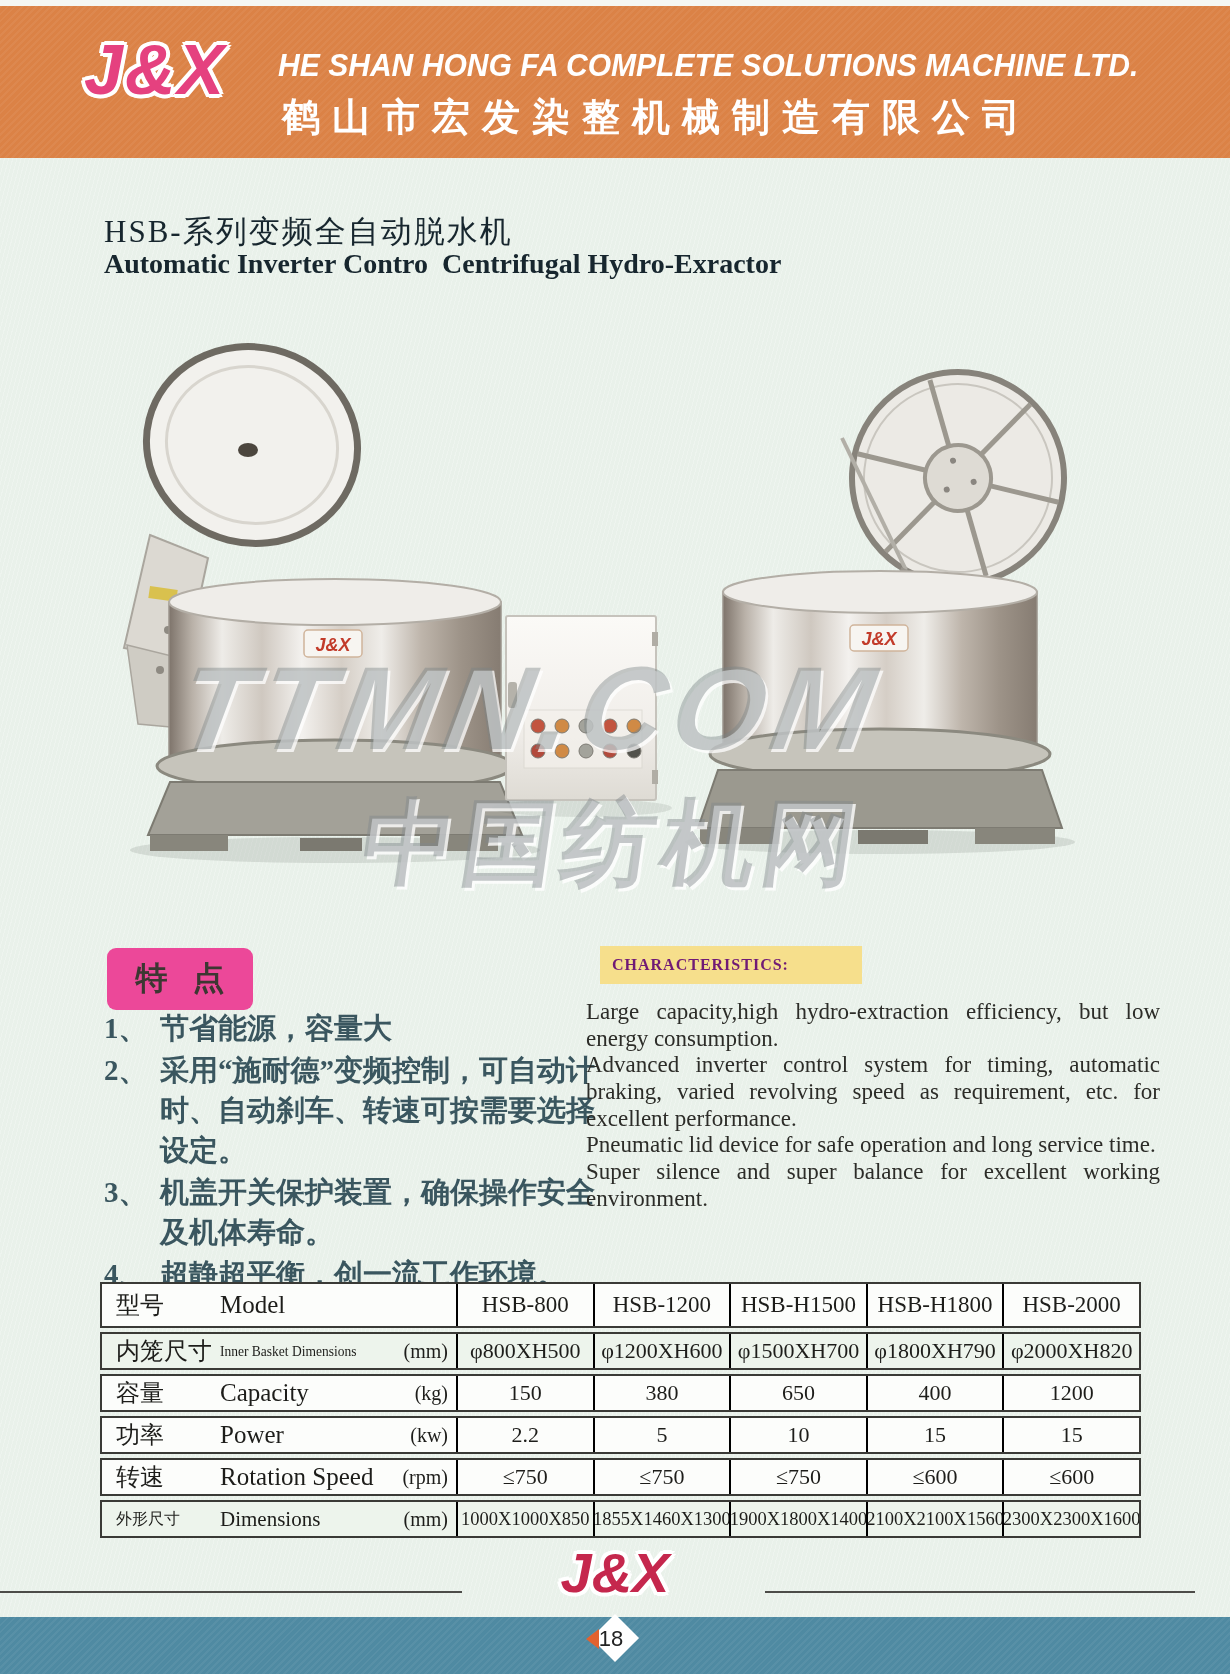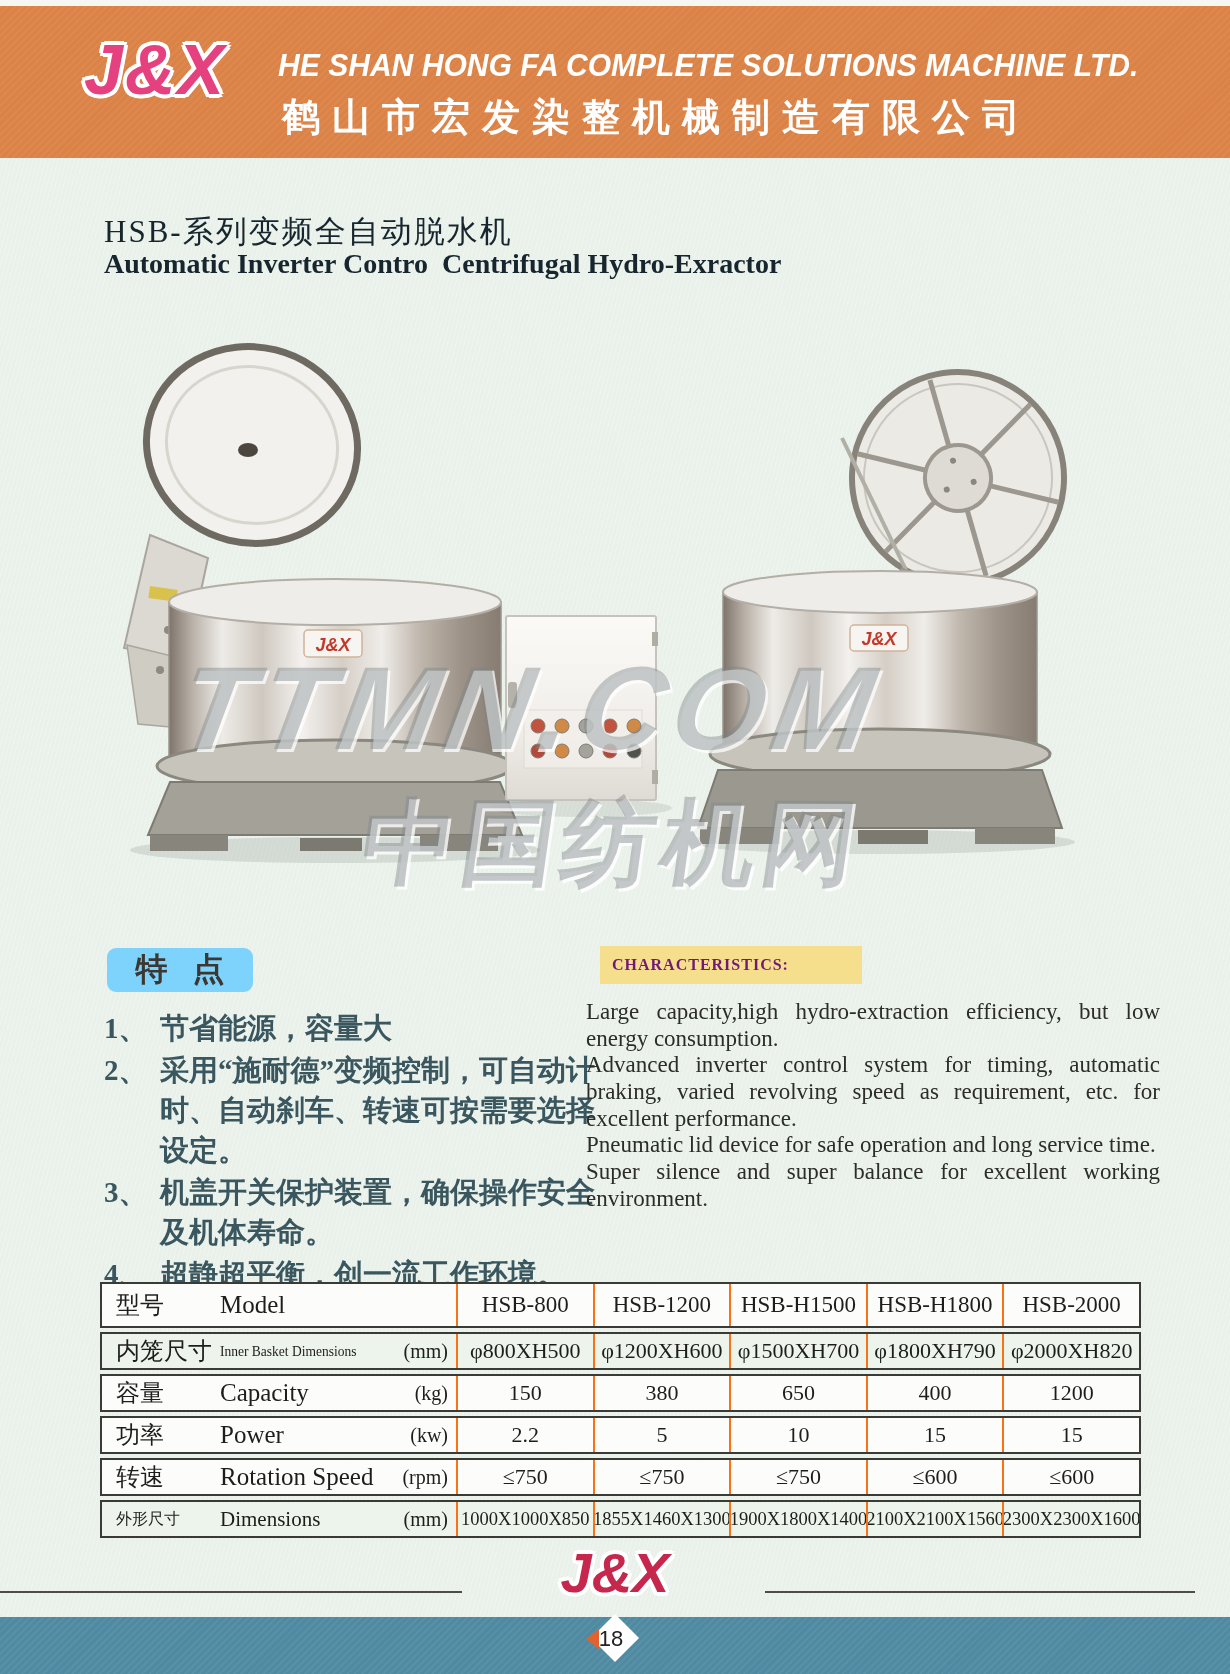--- a/index.html
+++ b/index.html
@@ -23,38 +23,38 @@
   .title-en{position:absolute;left:104px;top:248px;font-size:28px;color:#17262e;font-weight:600;white-space:pre;z-index:3;}
   
   .photo-svg{position:absolute;left:0;top:330px;width:1230px;height:548px;z-index:1;}
   .wm1{position:absolute;left:180px;top:640px;font:italic bold 118px "Liberation Sans","DejaVu Sans",sans-serif;
         color:rgba(122,130,134,.42);letter-spacing:8px;transform:skewX(-10deg);z-index:2;white-space:nowrap;
         text-shadow:3px 3px 0 rgba(255,255,255,.75);}
   .wm2{position:absolute;left:362px;top:780px;font:bold 94px "Liberation Sans","DejaVu Sans",sans-serif;
         color:rgba(128,135,139,.45);letter-spacing:6px;transform:skewX(-8deg);z-index:2;white-space:nowrap;
         text-shadow:3px 3px 0 rgba(255,255,255,.8);}
   
-  .feat-box{position:absolute;left:107px;top:948px;width:146px;height:44px;background:#7dd3fc;border-radius:9px;
+  .feat-box{position:absolute;left:107px;top:948px;width:146px;height:62px;background:#ec4899;border-radius:9px;
         display:flex;align-items:center;justify-content:center;z-index:3;}
   .feat-box span{font:bold 32px "Liberation Sans","DejaVu Sans",sans-serif;color:#3c3732;letter-spacing:8px;padding-left:8px;}
   .feat-list{position:absolute;left:104px;top:1008px;width:508px;z-index:3;}
   .feat{font-size:29px;color:#3a565f;line-height:1.38;padding-left:56px;font-weight:700;margin-bottom:2px;}
   .feat-no{display:inline-block;width:56px;margin-left:-56px;}
   
   .char-box{position:absolute;left:600px;top:946px;width:250px;height:38px;background:#f6df8c;
         display:flex;align-items:center;padding-left:12px;z-index:3;}
   .char-box span{font-weight:bold;font-size:16px;color:#701a75;letter-spacing:1px;}
   .char-text{position:absolute;left:586px;top:999px;width:574px;z-index:3;}
   .char-text p{margin:0;font-size:23px;line-height:1.16;color:#2c2c28;text-align:justify;}
   
   .spec-table{position:absolute;left:100px;top:1282px;width:1041px;z-index:3;}
   .trow{display:flex;border:2px solid #3a3a36;background:#fcfdfb;margin-bottom:4px;height:34px;}
   .trow.hdr{height:42px;}
   .trow.tint{background:#edf4ec;}
-  .tc{border-left:2px solid #f97316;flex:1;display:flex;align-items:center;justify-content:center;
+  .tc{border-left:2px solid #000000;flex:1;display:flex;align-items:center;justify-content:center;
         font-size:22px;color:#1d1d1a;overflow:hidden;}
   .tc.c1{border-left:none;width:332px;flex:none;justify-content:flex-start;padding:0 8px 0 14px;}
   .cn{font-size:24px;width:104px;flex:none;}
   .en{font-size:25px;white-space:nowrap;}
   .en.cond{font-size:15px;transform:scaleX(.9);transform-origin:left;}
   .unit{margin-left:auto;font-size:20px;}
   .trow.hdr .tc{font-size:23px;}
   .trow.dims .tc{font-size:18.5px;}
   .trow.dims .tc.c1{font-size:18.5px;}
   .trow.dims .cn{font-size:16px;}

